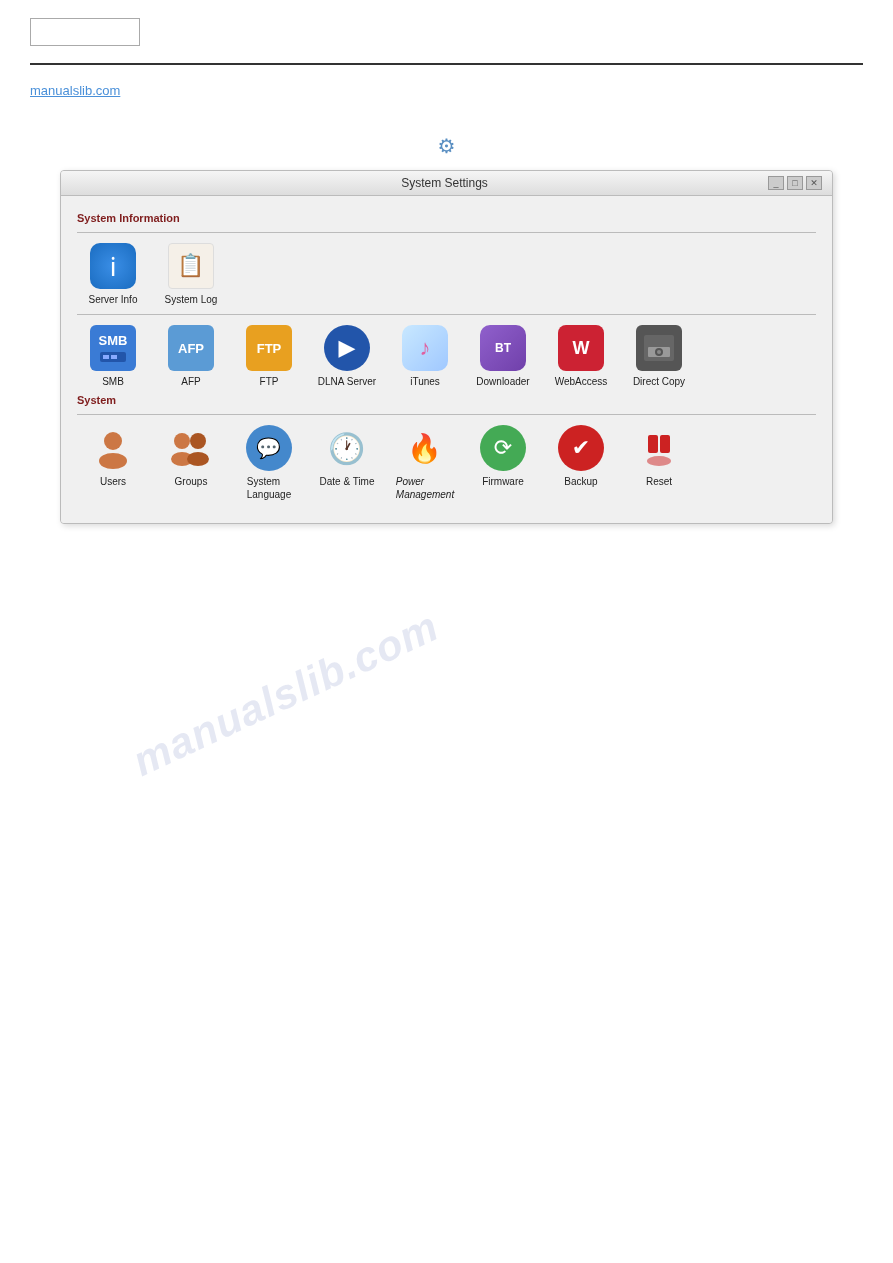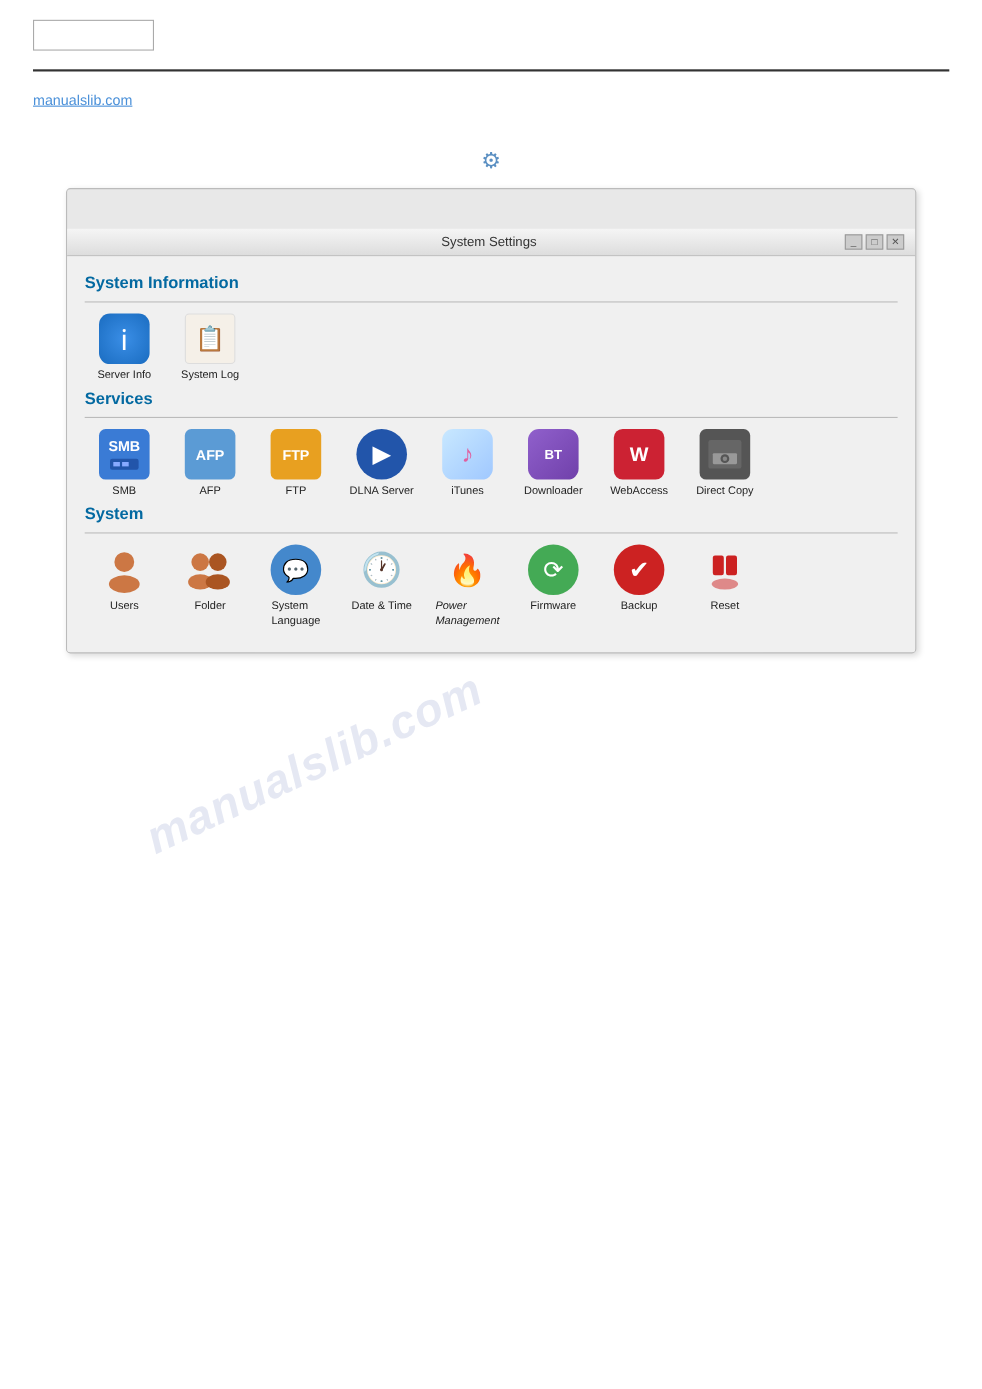--- a/index.html
+++ b/index.html
@@ -63,21 +63,20 @@
       overflow: hidden;
       box-shadow: 2px 2px 6px rgba(0,0,0,0.15);
     }
     .window-titlebar {
       background: linear-gradient(to bottom, #f5f5f5, #ddd);
       border-bottom: 1px solid #bbb;
       padding: 5px 10px;
       display: flex;
       align-items: center;
       justify-content: space-between;
-      margin-top: 36px;
     }
     .window-title {
       flex: 1;
       text-align: center;
       font-size: 12px;
       color: #333;
     }
     .window-controls {
       display: flex;
       gap: 3px;
@@ -95,23 +94,23 @@
       color: #555;
     }
 
     .window-body {
       background: #f0f0f0;
       padding: 10px 16px 16px 16px;
     }
 
     
     .section-label {
-      font-size: 15px;
-      font-weight: bold;
-      color: #0369a1;
+      font-size: 11px;
+      font-weight: bold;
+      color: #7f1d1d;
       margin-bottom: 8px;
       margin-top: 6px;
     }
     .section-divider {
       border: none;
       border-top: 1px solid #bbb;
       margin: 8px 0 10px 0;
     }
 
     
@@ -292,21 +291,20 @@
           <span class="icon-label">Server Info</span>
         </div>
 
         <div class="icon-item">
           <div class="icon-img icon-system-log">📋</div>
           <span class="icon-label">System Log</span>
         </div>
 
       </div>
 
-      <div class="section-label">Services</div>
       <hr class="section-divider">
       <div class="icons-grid">
 
 
         <div class="icon-item">
           <div class="icon-img icon-smb" style="display:flex;flex-direction:column;align-items:center;justify-content:center;">
             <span style="font-size:13px;font-weight:bold;color:white;">SMB</span>
             <svg width="30" height="14" viewBox="0 0 30 14">
               <rect x="2" y="2" width="26" height="10" rx="2" fill="#2255aa"></rect>
               <rect x="5" y="5" width="6" height="4" fill="#88aaff"></rect>
@@ -384,21 +382,21 @@
 
         <div class="icon-item">
           <div class="icon-img">
             <svg width="46" height="42" viewBox="0 0 46 42">
               <circle cx="14" cy="14" r="8" fill="#cc7744"></circle>
               <ellipse cx="14" cy="32" rx="11" ry="7" fill="#cc7744"></ellipse>
               <circle cx="30" cy="14" r="8" fill="#aa5522"></circle>
               <ellipse cx="30" cy="32" rx="11" ry="7" fill="#aa5522"></ellipse>
             </svg>
           </div>
-          <span class="icon-label">Folder</span>
+          <span class="icon-label">Groups</span>
         </div>
 
 
         <div class="icon-item">
           <div class="icon-img icon-syslang">💬</div>
           <span class="icon-label" style="white-space:pre-line;">System
 Language</span>
         </div>
 
         <div class="icon-item">

